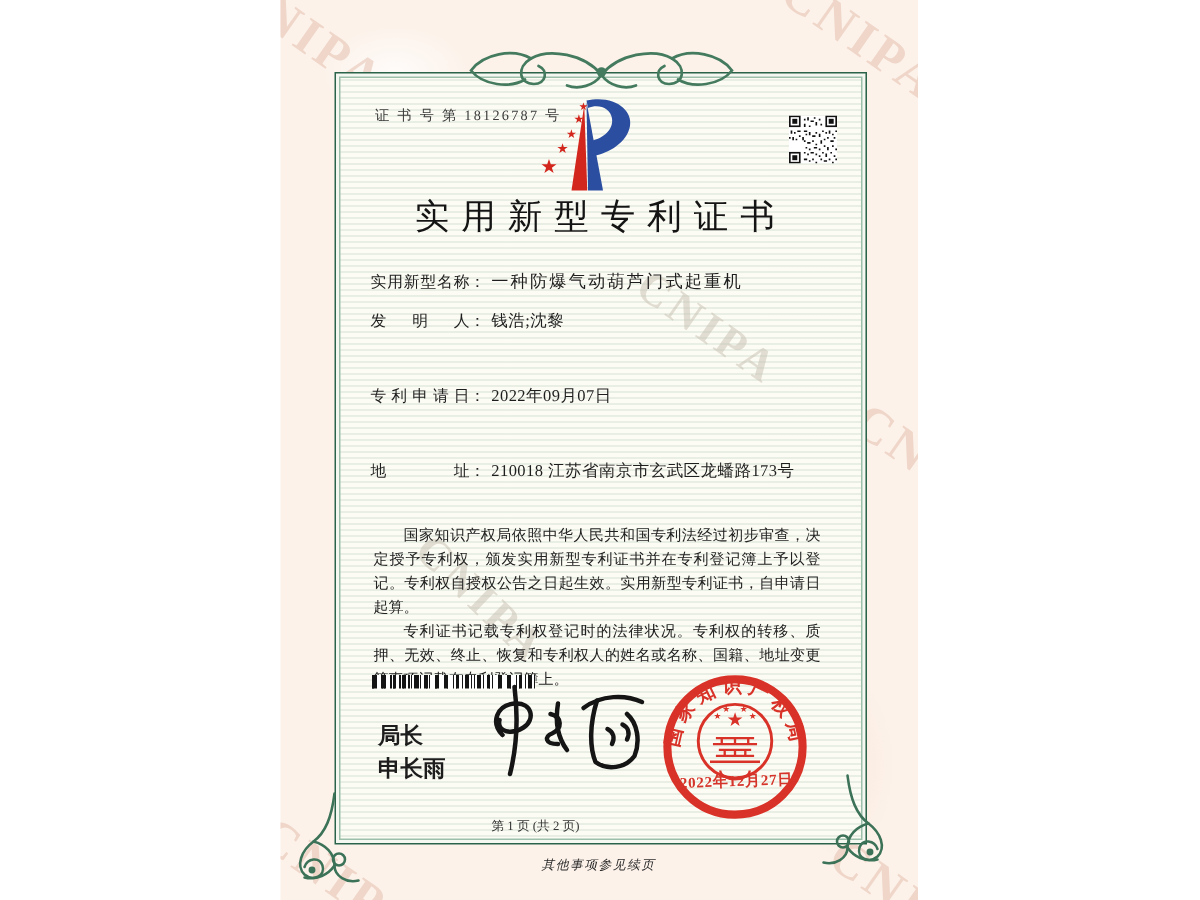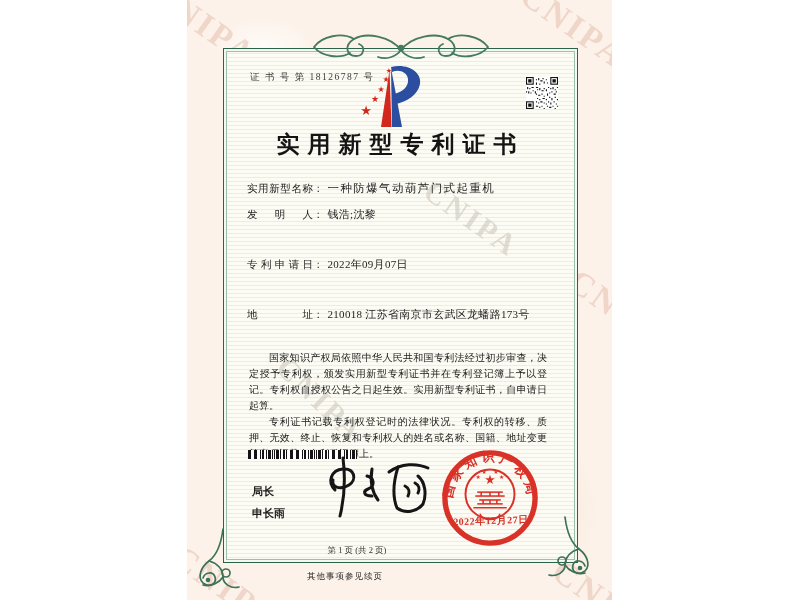--- a/index.html
+++ b/index.html
@@ -24,21 +24,21 @@
     background:
       repeating-linear-gradient(180deg, rgba(122,160,138,.15) 0 1px, rgba(255,255,255,0) 1px 4px),
       #fdfcf4;
     border:1.6px solid #2a6349;
     box-shadow: inset 0 0 0 2px #f5f8f1, inset 0 0 0 3px #9cbfaa;}
 
   .abs{position:absolute;}
   .cert-no{left:63px;top:71px;font-size:9.5px;letter-spacing:1.5px;color:#3a3a3a;white-space:nowrap;}
   .logo{left:166px;top:63px;width:80px;height:68px;}
   .qr{left:339px;top:77px;width:32px;height:32px;}
-  .title{left:36px;top:129px;width:355px;text-align:center;font-size:23px;font-weight:bold;
+  .title{left:36px;top:129px;width:355px;text-align:center;font-size:23px;font-weight:normal;
          letter-spacing:8px;color:#141414;white-space:nowrap;}
 
   .rows{left:60px;top:0;width:310px;height:345px;}
   .row{position:absolute;left:0;white-space:nowrap;color:#1e1e1e;}
   .r1{top:178px}.r2{top:204px}.r3{top:230px}.r4{top:254px}.r5{top:278px}.r6{top:304px}.r7{top:328px}
   .flabel{display:inline-block;width:66px;text-align:justify;text-align-last:justify;
           font-size:10.5px;vertical-align:baseline;}
   .colon{font-size:10.5px;}
   .fvalue{font-size:11px;margin-left:4px;letter-spacing:.3px;}
   .r1 .fvalue{font-size:11.5px;letter-spacing:1.4px;}
@@ -46,30 +46,30 @@
 
   .paras{left:62px;top:350px;width:298px;font-size:10px;line-height:1.6;color:#212121;text-align:justify;}
   .paras p{margin:0;text-indent:2em;}
 
   .barcode{left:61px;top:450px;width:109px;height:9px;background-color:#fff;
     background-image:
       repeating-linear-gradient(90deg,#141414 0 1px,rgba(0,0,0,0) 1px 2px,#141414 2px 3px,rgba(0,0,0,0) 3px 6px),
       repeating-linear-gradient(90deg,#141414 0 2px,rgba(0,0,0,0) 2px 7px);}
 
   .director{left:65px;top:480px;font-family:"Liberation Sans",sans-serif;font-weight:bold;
-            font-size:11px;line-height:22px;color:#1d1d1d;}
+            font-size:15px;line-height:22px;color:#1d1d1d;}
   .sig{left:118px;top:452px;width:138px;height:72px;}
 
   .seal{left:254px;top:449px;width:98px;height:98px;opacity:.95;}
   .seal-date{left:254px;top:514px;width:100px;text-align:center;font-size:10px;font-weight:bold;
              color:#d5342a;letter-spacing:.5px;transform:rotate(-2deg);white-space:nowrap;}
 
   .footer{left:105px;top:545px;width:130px;text-align:center;font-size:8.5px;color:#333;white-space:nowrap;}
-  .cont-note{left:120px;top:571px;width:130px;text-align:left;font-size:8.5px;color:#2b2b2b;
-             letter-spacing:1px;white-space:nowrap;}
+  .cont-note{left:120px;top:571px;width:130px;text-align:right;font-size:8.5px;color:#2b2b2b;
+             letter-spacing:1px;white-space:nowrap;font-style:italic;}
 
   .flourish-top{left:119px;top:30px;width:190px;height:34px;}
   .corner{width:60px;height:64px;}
   .corner-bl{left:6px;top:527px;}
   .corner-br{left:348px;top:515px;transform:scaleX(-1);}
   svg{display:block;}
 </style>
 </head>
 <body>
 

